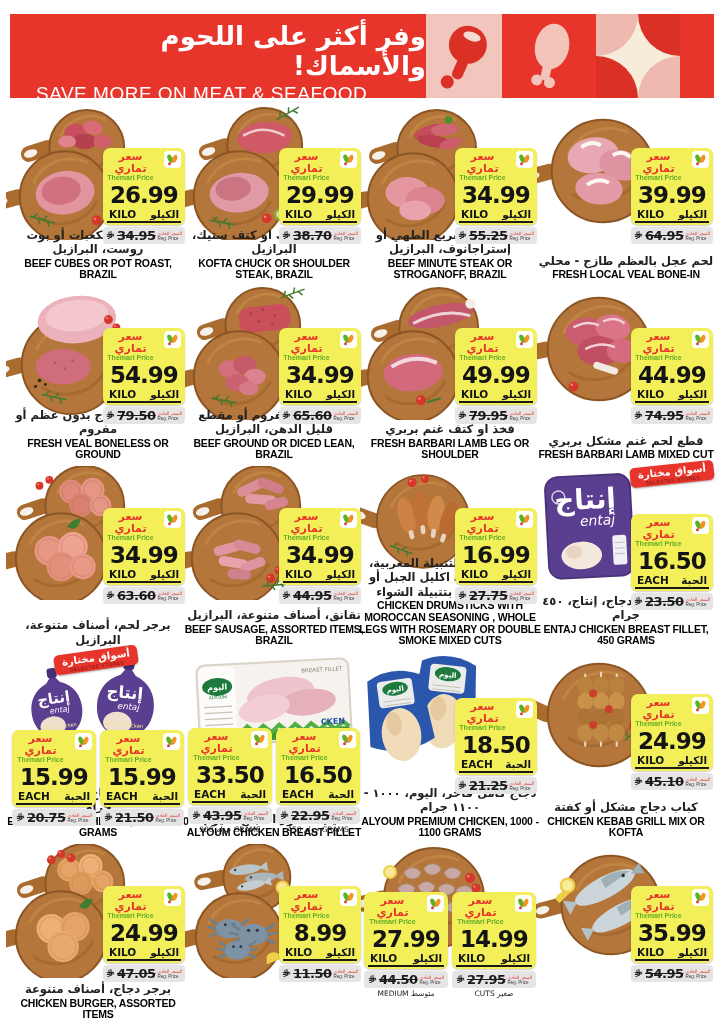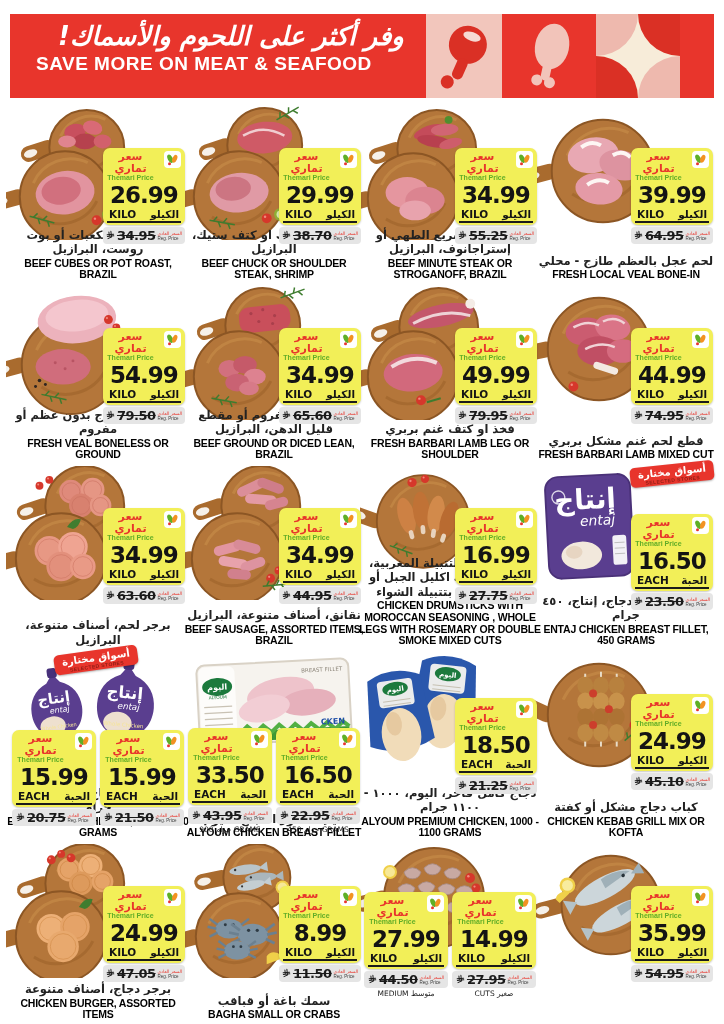--- a/index.html
+++ b/index.html
@@ -8,22 +8,22 @@
     background:#ffffff;
     font-family:"DejaVu Sans","Liberation Sans",sans-serif;
     -webkit-font-smoothing:antialiased;
   }
   
   .banner{
     position:absolute;left:10px;top:14px;width:704px;height:84px;
     background:#e8352c;display:flex;overflow:hidden;
   }
   .banner-text{flex:1;color:#fff;padding:8px 0 0 26px;}
-  .banner-ar{font-size:26px;font-weight:bold;line-height:1.15;direction:rtl;text-align:center;font-style:italic;}
-  .banner-en{font-family:"Liberation Sans",sans-serif;font-size:19px;font-weight:bold;letter-spacing:.5px;line-height:1.3;}
+  .banner-ar{font-size:26px;font-weight:bold;line-height:1.15;direction:rtl;text-align:right;}
+  .banner-en{font-family:"Liberation Sans",sans-serif;font-size:19px;font-weight:normal;letter-spacing:.5px;line-height:1.3;}
   .tile{flex:none;height:84px;}
   .tile svg{display:block;width:100%;height:100%;}
   
   .grid{
     position:absolute;left:10px;top:104px;width:704px;
     display:grid;grid-template-columns:repeat(4,176px);
     grid-template-rows:180px 180px 186px 192px 182px;
   }
   .card{position:relative;}
   .visual{position:absolute;z-index:1;}
@@ -266,21 +266,21 @@
     <span class="reg-lab">
       <span class="a">السعر العادي</span>
       <span class="e">Reg. Price</span>
     </span>
   </div>
 
  </div>
       </div>
       <div class="desc">
     <div class="d-ar">لحم بقر تشاك او كتف ستيك، البرازيل</div>
-    <div class="d-en">BEEF CHUCK OR SHOULDER STEAK, SHRIMP</div>
+    <div class="d-en">KOFTA CHUCK OR SHOULDER STEAK, BRAZIL</div>
       </div>
     </div>
     <div class="card">
       <div class="visual" style="left:-4px;top:2px;width:130px;height:134px">
         <svg viewBox="0 0 132 136" preserveAspectRatio="xMidYMid meet">
           <g transform="rotate(-18 40 44)">
   <rect x="10" y="36" width="36" height="16" rx="8" fill="#a96b2e"></rect>
   <ellipse cx="20" cy="44" rx="7" ry="4" fill="#f6f1ea"></ellipse>
           </g>
   <circle cx="80" cy="44" r="40" fill="#b4763a" stroke="#8c5624" stroke-width="2"></circle>
@@ -1630,24 +1630,20 @@
             </span>
     <span class="reg-num">11.50</span>
     <span class="reg-lab">
       <span class="a">السعر العادي</span>
       <span class="e">Reg. Price</span>
     </span>
   </div>
 
  </div>
       </div>
-      <div class="desc">
-    <div class="d-ar">سمك باغة أو قباقب</div>
-    <div class="d-en">BAGHA SMALL OR CRABS</div>
-      </div>
     </div>
     <div class="card">
       <div class="visual" style="left:-8px;top:0;width:160px;height:122px">
         <svg viewBox="0 0 160 122">
           <g transform="rotate(-15 30 56)">
   <rect x="0" y="48" width="36" height="16" rx="8" fill="#a96b2e"></rect>
   <ellipse cx="10" cy="56" rx="7" ry="4" fill="#f6f1ea"></ellipse>
           </g>
   <circle cx="80" cy="56" r="50" fill="#b4763a" stroke="#8c5624" stroke-width="2"></circle>
   <path d="M 45 41 A 45 45 0 0 1 105 18.5" stroke="#c58a47" stroke-width="3" fill="none" opacity=".7"></path>

